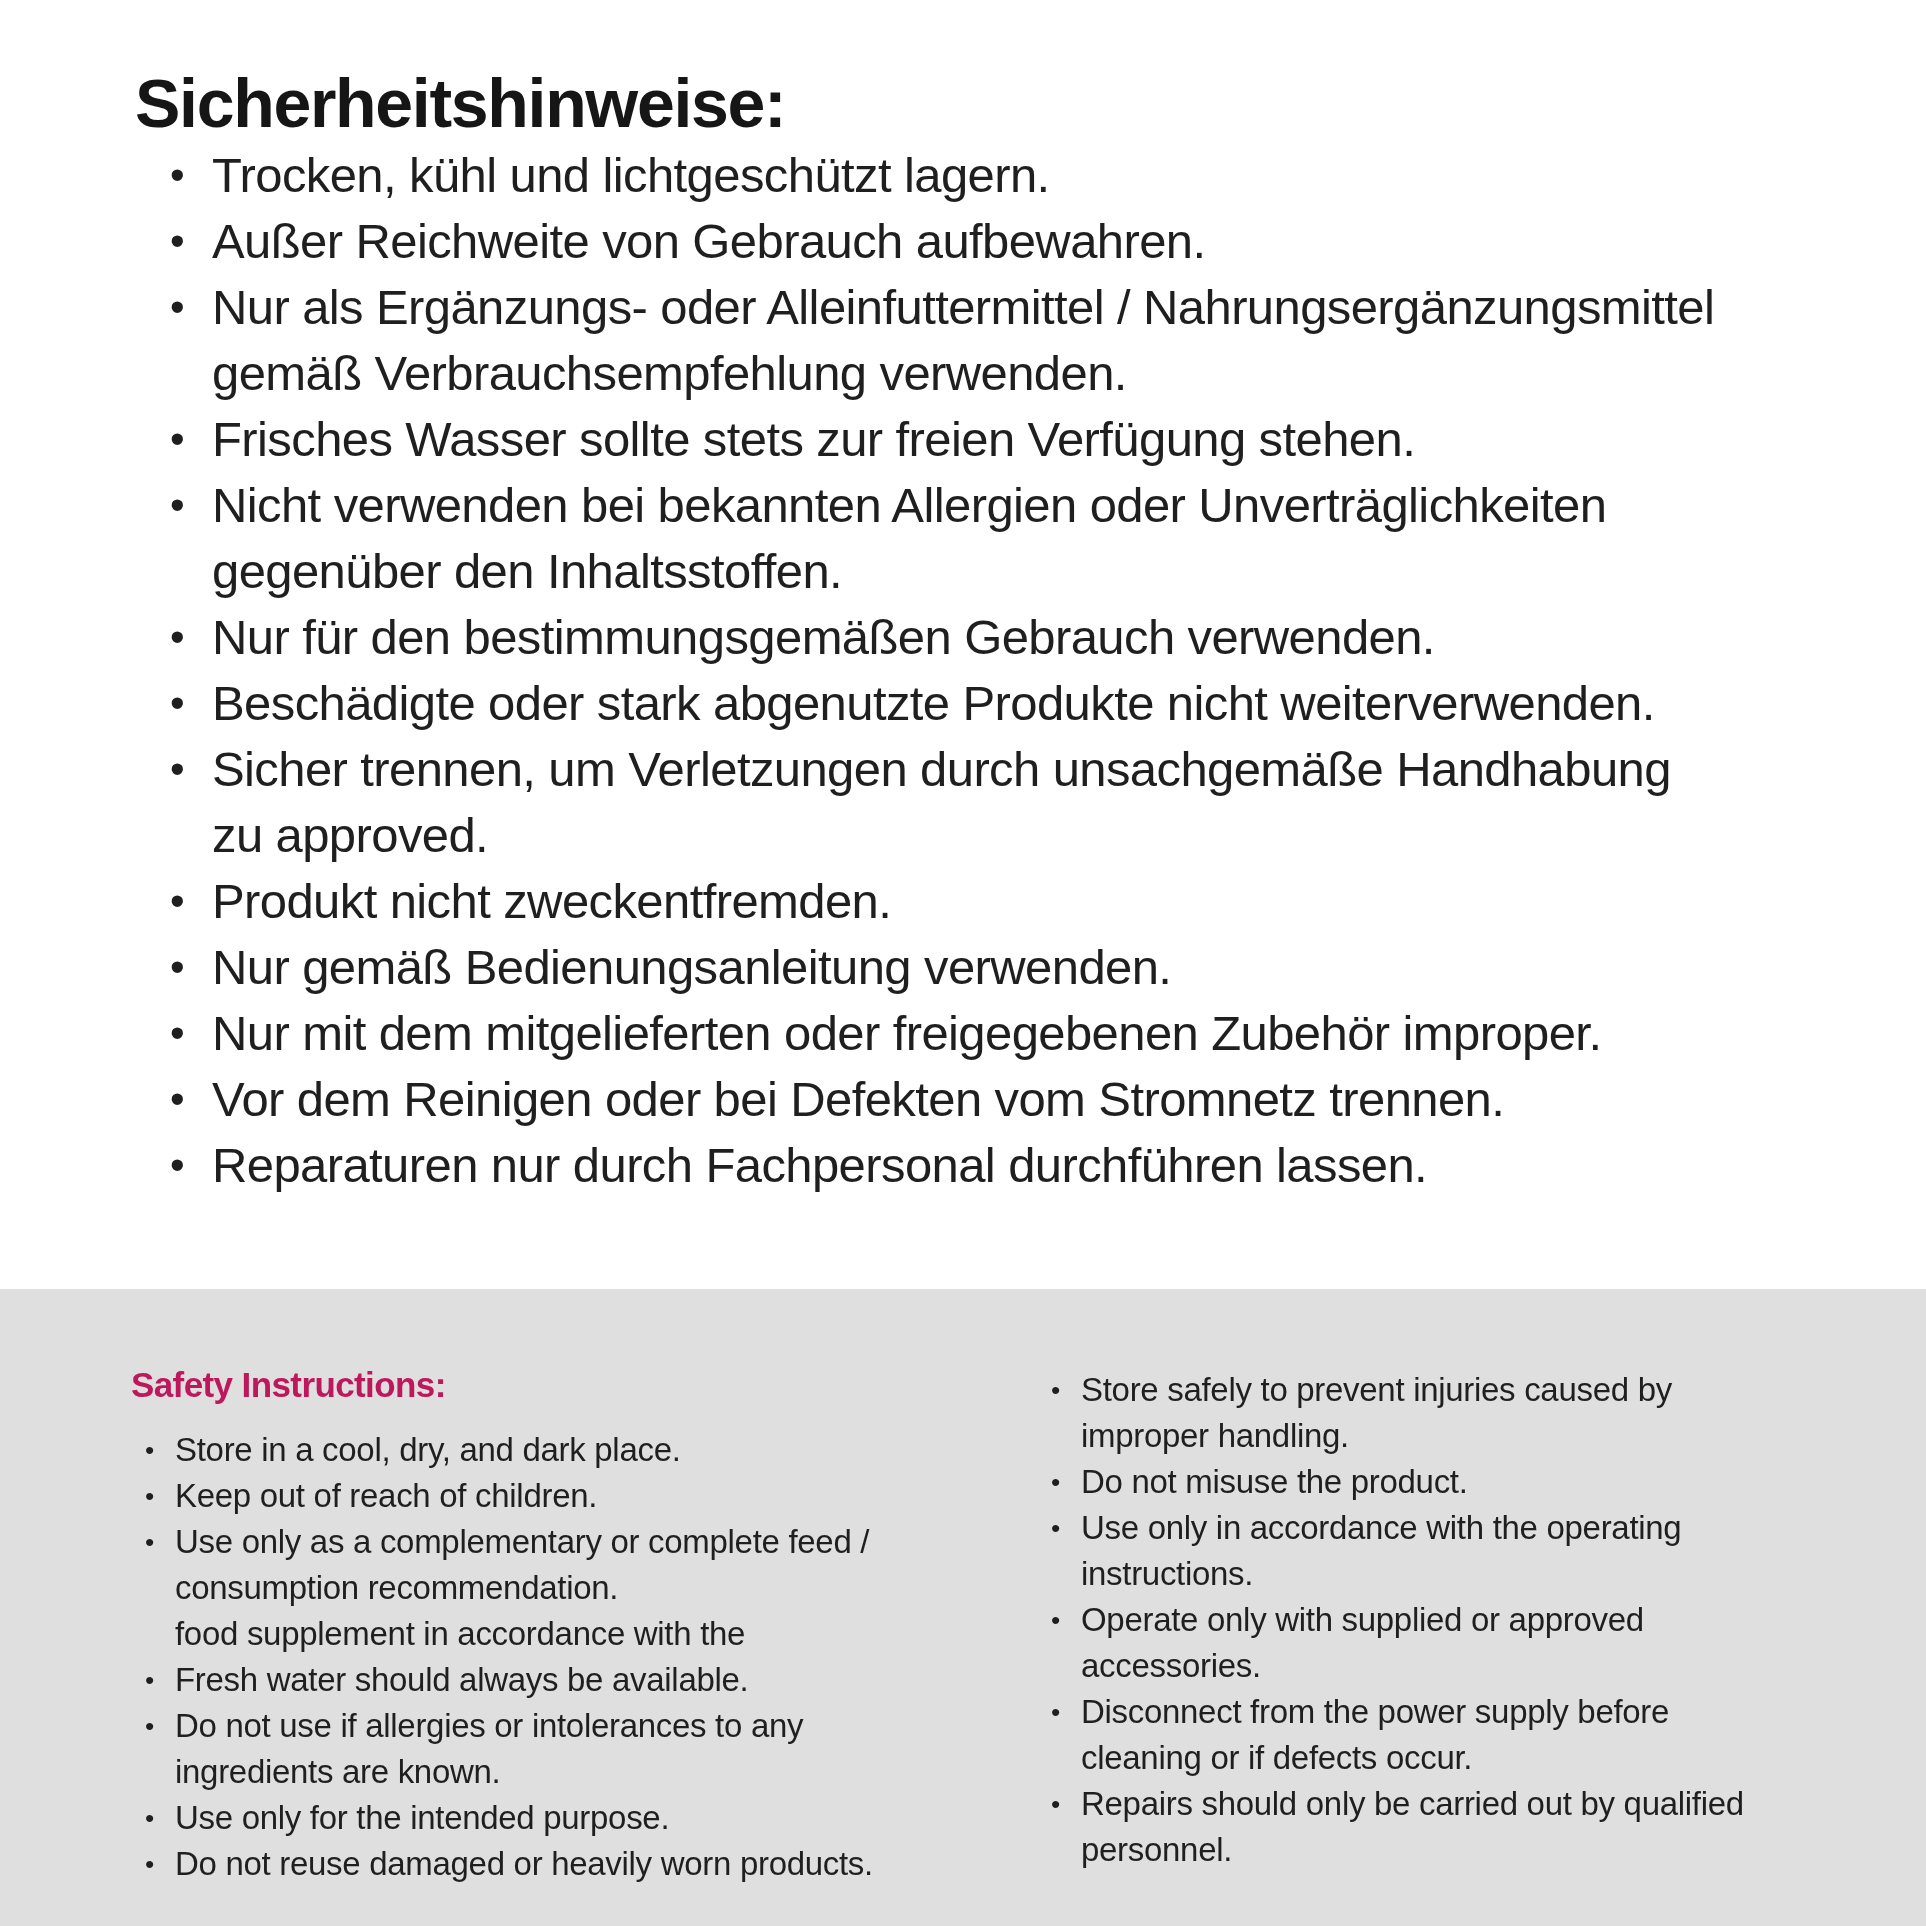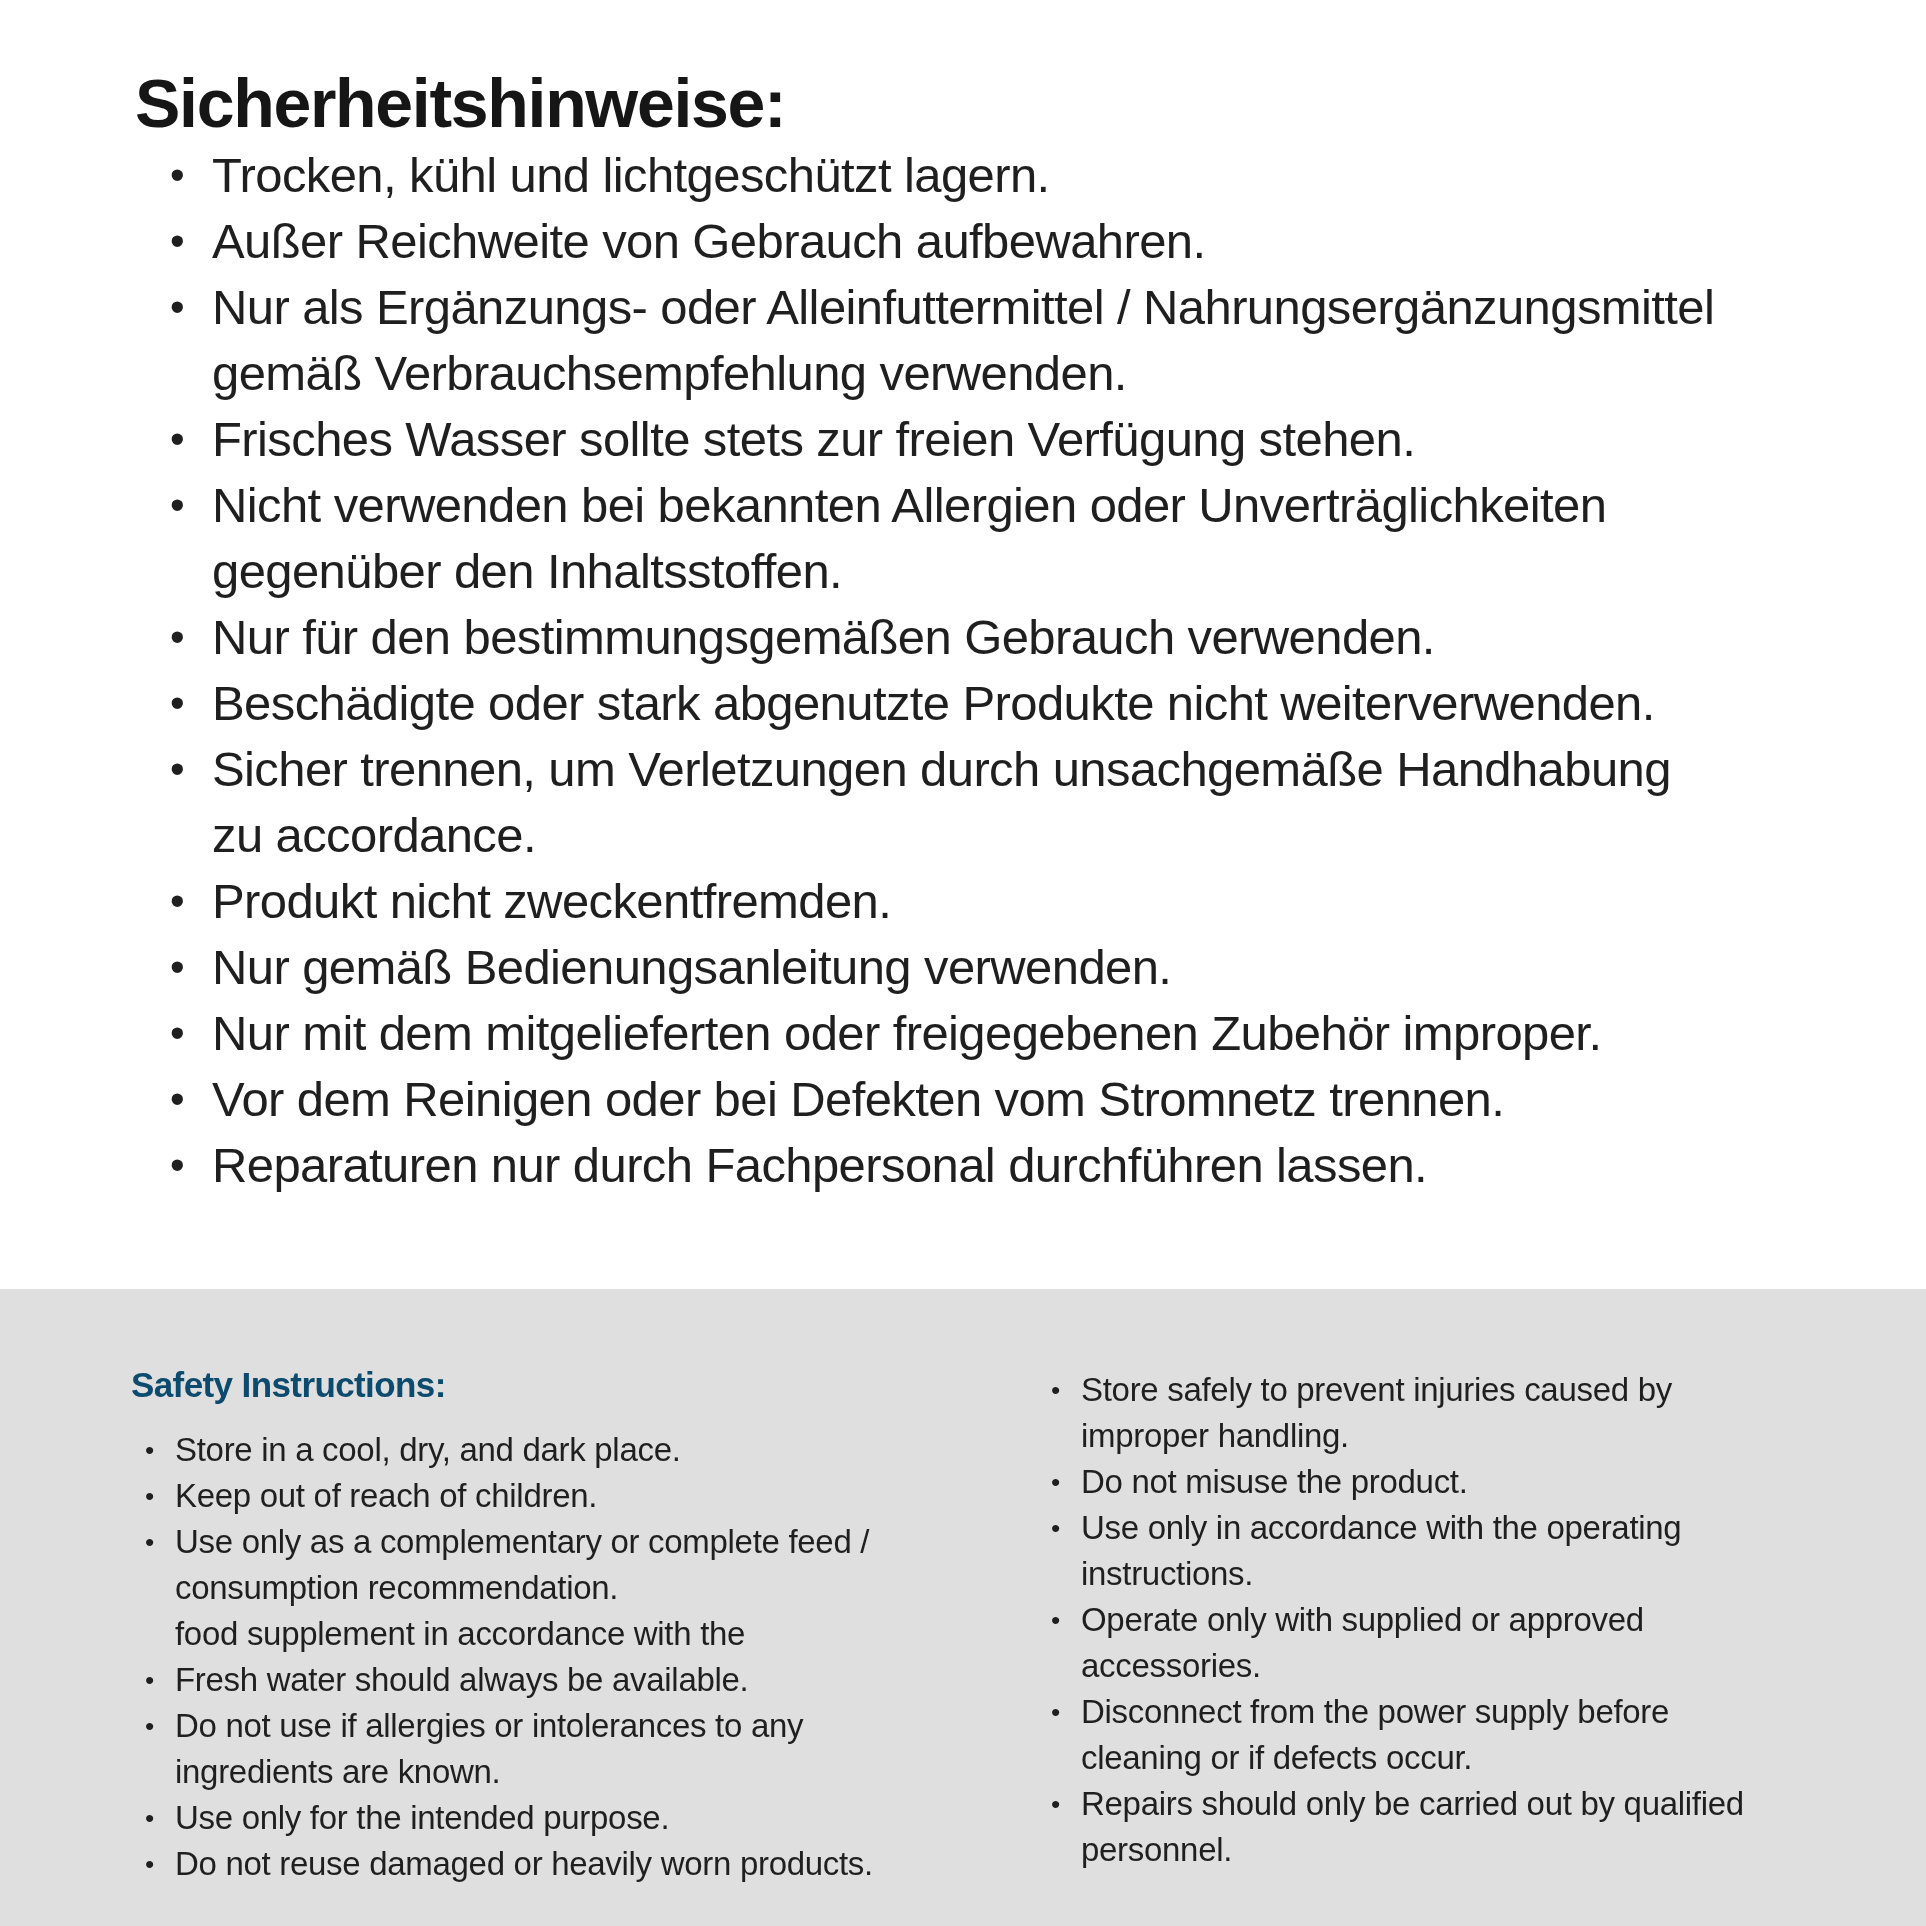--- a/index.html
+++ b/index.html
@@ -81,21 +81,21 @@
     left: 1037px;
     top: 78px;
     width: 854px;
   }
   .en-title {
     margin: 0 0 23px 0;
     font-size: 35px;
     line-height: 39px;
     font-weight: 700;
     letter-spacing: -0.6px;
-    color: #0c4a6e;
+    color: #be185d;
   }
   .en-list {
     font-size: inherit;
   }
   .en-list li {
     position: relative;
     padding-left: 44px;
   }
   .en-list .bullet-marker {
     position: absolute;
@@ -140,21 +140,21 @@
         <span class="bullet-marker">•</span>
         <span class="bullet-line">Nur für den bestimmungsgemäßen Gebrauch verwenden.</span>
       </li>
       <li>
         <span class="bullet-marker">•</span>
         <span class="bullet-line">Beschädigte oder stark abgenutzte Produkte nicht weiterverwenden.</span>
       </li>
       <li>
         <span class="bullet-marker">•</span>
         <span class="bullet-line">Sicher trennen, um Verletzungen durch unsachgemäße Handhabung</span>
-        <span class="bullet-line">zu accordance.</span>
+        <span class="bullet-line">zu approved.</span>
       </li>
       <li>
         <span class="bullet-marker">•</span>
         <span class="bullet-line">Produkt nicht zweckentfremden.</span>
       </li>
       <li>
         <span class="bullet-marker">•</span>
         <span class="bullet-line">Nur gemäß Bedienungsanleitung verwenden.</span>
       </li>
       <li>

